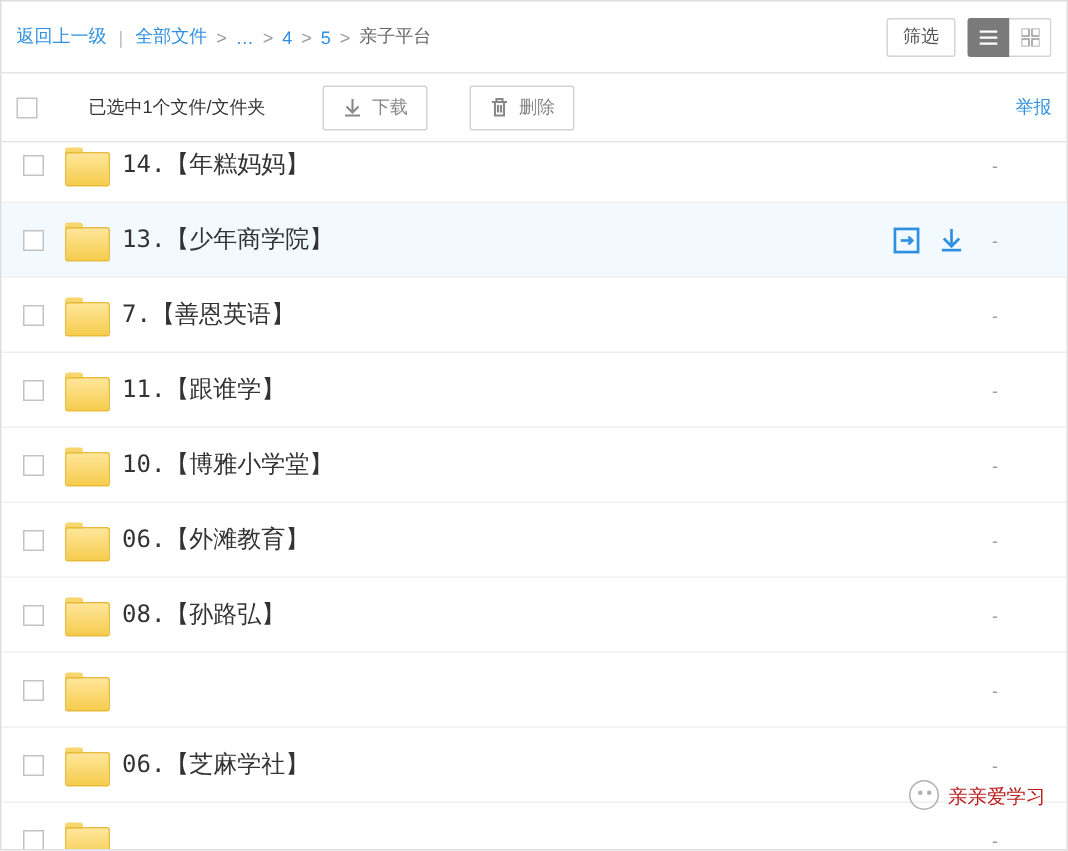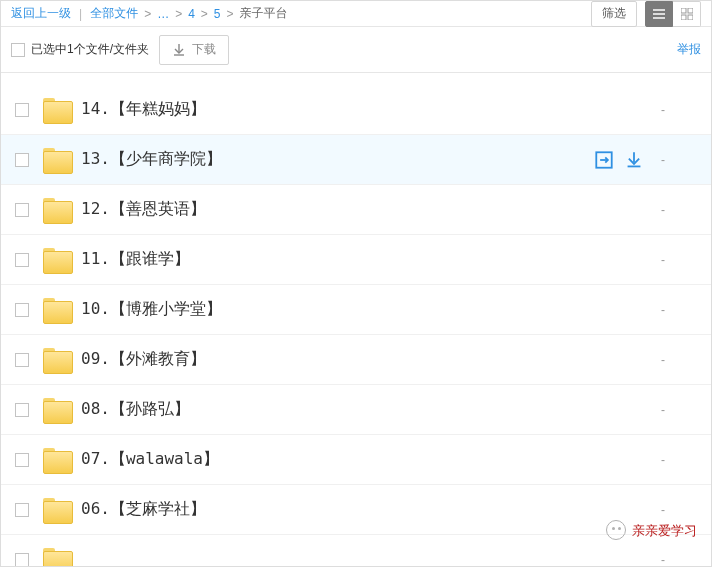--- a/index.html
+++ b/index.html
@@ -9,21 +9,21 @@
     background: #fff;
     color: #333;
     width: 712px;
     height: 567px;
     overflow: hidden;
     position: relative;
     border: 1px solid #ddd;
   }
   
   .topbar {
-    height: 26px;
+    height: 48px;
     border-bottom: 1px solid #e6e6e6;
     display: flex;
     align-items: center;
     padding: 0 10px;
     justify-content: space-between;
   }
   .crumbs { display: flex; align-items: center; gap: 4px; }
   .crumb-link { color: #2f90e2; cursor: pointer; }
   .crumb-sep  { color: #bbb; padding: 0 4px; }
   .crumb-arrow{ color: #999; padding: 0 2px; }
@@ -51,21 +51,21 @@
   .view-btn.active { background:#7a7a7a; color:#fff; border-color:#7a7a7a;}
   .view-btn:first-child { border-radius:2px 0 0 2px; }
   .view-btn:last-child  { border-radius:0 2px 2px 0; border-left:none;}
   
   .toolbar {
     height: 46px;
     border-bottom: 1px solid #e6e6e6;
     display: flex;
     align-items: center;
     padding: 0 10px;
-    gap: 0;
+    gap: 28px;
   }
   .chk {
     width:14px; height:14px; border:1px solid #c3c3c3;
     display:inline-block; background:#fff; cursor:pointer;
   }
   .sel-text { color:#333; margin-left:6px; margin-right:10px;}
   .tool-btn {
     border:1px solid #d4d4d4; height:30px; padding:0 12px;
     display:flex; align-items:center; gap:6px; color:#888;
     background:#fff; cursor:pointer; border-radius:2px; font-size:12px;
@@ -170,20 +170,30 @@
   <span class="chk"></span>
   <span class="sel-text">已选中1个文件/文件夹</span>
   <button class="tool-btn">
     <svg width="14" height="14" viewBox="0 0 14 14" fill="none" stroke-width="1.4">
         <line x1="7" y1="1" x2="7" y2="9"></line>
         <polyline points="3,6 7,10 11,6"></polyline>
         <line x1="2" y1="12" x2="12" y2="12"></line>
       </svg>
     <span>下载</span>
   </button>
+  <button class="tool-btn">
+    <svg width="14" height="14" viewBox="0 0 14 14" fill="none" stroke-width="1.4">
+        <line x1="2" y1="3" x2="12" y2="3"></line>
+        <path d="M4,3 L4,12 L10,12 L10,3"></path>
+        <line x1="6" y1="5" x2="6" y2="10"></line>
+        <line x1="8" y1="5" x2="8" y2="10"></line>
+        <path d="M5,3 L5,1 L9,1 L9,3"></path>
+      </svg>
+    <span>删除</span>
+  </button>
   <div class="spacer"></div>
   <span class="report">举报</span>
 </div>
 
 <div class="list-wrap" id="list">
     <div class="row">
       <span class="chk"></span>
       <span class="folder"></span>
       <span class="fname">14.【年糕妈妈】</span>
       <div class="row-right">
@@ -206,21 +216,21 @@
             <polyline points="3,6 7,10 11,6"></polyline>
             <line x1="2" y1="12" x2="12" y2="12"></line>
           </svg>
         </div>
         <span class="dash">-</span>
       </div>
     </div>
     <div class="row">
       <span class="chk"></span>
       <span class="folder"></span>
-      <span class="fname">12.【善恩英语】</span>
+      <span class="fname">7.【善恩英语】</span>
       <div class="row-right">
         <span class="dash">-</span>
       </div>
     </div>
     <div class="row">
       <span class="chk"></span>
       <span class="folder"></span>
       <span class="fname">11.【跟谁学】</span>
       <div class="row-right">
         <span class="dash">-</span>
@@ -230,37 +240,36 @@
       <span class="chk"></span>
       <span class="folder"></span>
       <span class="fname">10.【博雅小学堂】</span>
       <div class="row-right">
         <span class="dash">-</span>
       </div>
     </div>
     <div class="row">
       <span class="chk"></span>
       <span class="folder"></span>
-      <span class="fname">09.【外滩教育】</span>
+      <span class="fname">06.【外滩教育】</span>
       <div class="row-right">
         <span class="dash">-</span>
       </div>
     </div>
     <div class="row">
       <span class="chk"></span>
       <span class="folder"></span>
       <span class="fname">08.【孙路弘】</span>
       <div class="row-right">
         <span class="dash">-</span>
       </div>
     </div>
     <div class="row">
       <span class="chk"></span>
       <span class="folder"></span>
-      <span class="fname">07.【walawala】</span>
       <div class="row-right">
         <span class="dash">-</span>
       </div>
     </div>
     <div class="row">
       <span class="chk"></span>
       <span class="folder"></span>
       <span class="fname">06.【芝麻学社】</span>
       <div class="row-right">
         <span class="dash">-</span>

